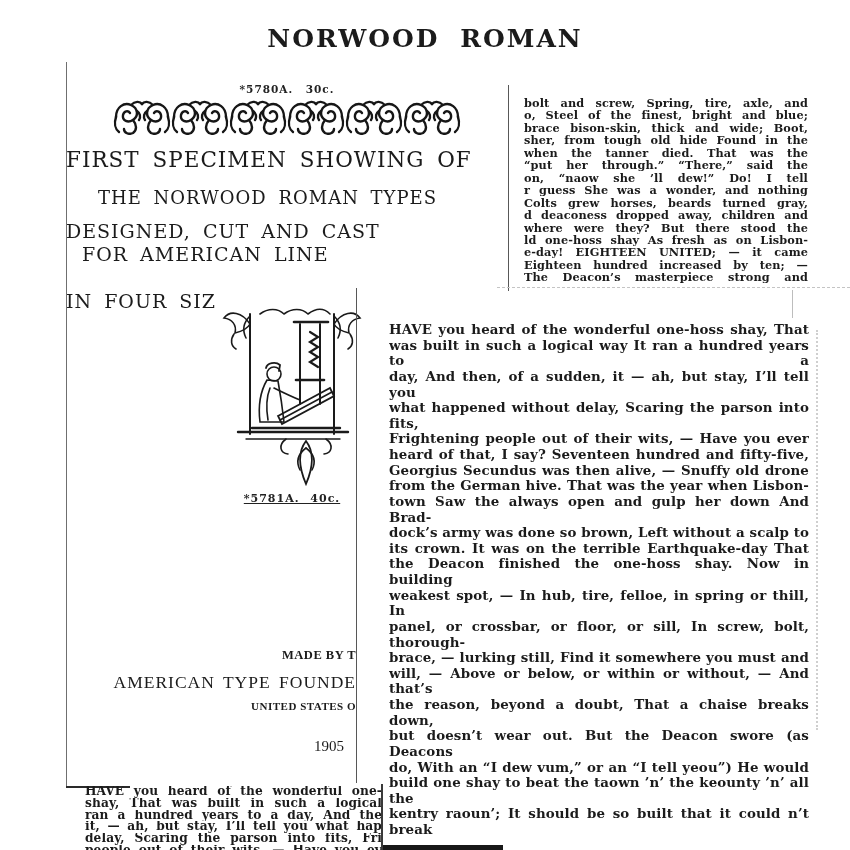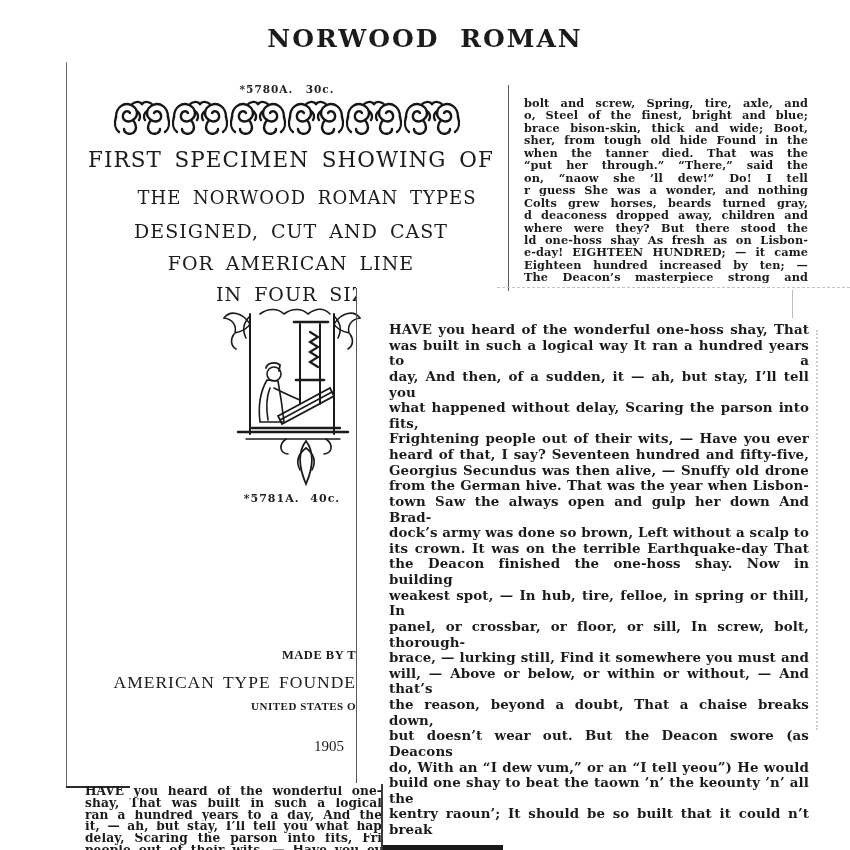--- a/index.html
+++ b/index.html
@@ -27,32 +27,32 @@
   #edge-dotted-v{left:816px;top:330px;height:400px;border-left:2px dotted #cfcfcf;}
   #edge-left-bottom{left:66px;top:786px;width:64px;border-top:2px solid #2a2a2a;}
   #headline-clip-patch{left:356px;top:283px;width:130px;height:32px;background:#fff;}
 
   
   #catalog-label-top{
     left:137px;top:83px;width:300px;text-align:center;
     font-size:10.5px;font-weight:700;letter-spacing:1px;word-spacing:8px;color:#222;
   }
   #ornament-band{left:113px;top:99px;}
-  #headline{left:66px;top:147px;width:450px;text-align:center;}
+  #headline{left:66px;top:147px;width:450px;text-align:left;}
   #headline .tline{white-space:nowrap;}
   #headline .tline:nth-child(1){font-size:21.5px;line-height:26px;letter-spacing:1px;word-spacing:5px;margin-bottom:12px;}
   #headline .tline:nth-child(2){font-size:18px;line-height:26px;letter-spacing:1px;word-spacing:5px;margin-bottom:9px;padding-left:32px;}
-  #headline .tline:nth-child(3){font-size:19px;line-height:23px;letter-spacing:1px;word-spacing:5px;margin-bottom:9px;}
-  #headline .tline:nth-child(4){font-size:19px;line-height:23px;letter-spacing:1px;word-spacing:5px;margin-bottom:8px;}
+  #headline .tline:nth-child(3){font-size:19px;line-height:23px;letter-spacing:1px;word-spacing:5px;}
+  #headline .tline:nth-child(4){font-size:19px;line-height:23px;letter-spacing:1px;word-spacing:5px;margin-bottom:24px;padding-left:16px;}
   #headline .tline:nth-child(5){font-size:19px;line-height:23px;letter-spacing:1px;word-spacing:5px;}
 
   #woodcut{left:222px;top:308px;}
   #catalog-label-illustration{
     left:192px;top:492px;width:200px;text-align:center;
-    font-size:11px;font-weight:700;letter-spacing:1px;word-spacing:6px;color:#222;
+    font-size:11px;font-weight:700;letter-spacing:1px;word-spacing:6px;color:#222;text-decoration:underline;
   }
 
   #imprint{left:100px;top:648px;width:256px;text-align:right;font-family:Liberation Serif, serif;}
   #imprint-made-by{font-size:12.5px;font-weight:700;letter-spacing:.5px;line-height:14px;margin-bottom:10px;}
   #imprint-foundry{font-size:17.5px;font-weight:400;letter-spacing:1px;word-spacing:3px;line-height:20px;margin-bottom:8px;}
   #imprint-country{font-size:11px;font-weight:700;letter-spacing:.5px;line-height:13px;margin-bottom:25px;}
   #imprint-year{font-size:15px;font-weight:400;line-height:17px;padding-right:12px;}
 
   
   .jcol .tline{
@@ -180,21 +180,21 @@
       <div class="tline">brace bison-skin, thick and wide; Boot,</div>
       <div class="tline">sher, from tough old hide Found in the</div>
       <div class="tline">when the tanner died. That was the</div>
       <div class="tline">“put her through.” “There,” said the</div>
       <div class="tline">on, “naow she ’ll dew!” Do! I tell</div>
       <div class="tline">r guess She was a wonder, and nothing</div>
       <div class="tline">Colts grew horses, beards turned gray,</div>
       <div class="tline">d deaconess dropped away, children and</div>
       <div class="tline">where were they? But there stood the</div>
       <div class="tline">ld one-hoss shay As fresh as on Lisbon-</div>
-      <div class="tline">e-day! EIGHTEEN HUNDRED; — it came</div>
+      <div class="tline">e-day! EIGHTEEN UNITED; — it came</div>
       <div class="tline">Eighteen hundred increased by ten; —</div>
       <div class="tline">The Deacon’s masterpiece strong and</div>
     </div>
 
   <div id="col-main" class="abs jcol">
       <div class="tline">HAVE you heard of the wonderful one-hoss shay, That</div>
       <div class="tline">was built in such a logical way It ran a hundred years to a</div>
       <div class="tline">day, And then, of a sudden, it — ah, but stay, I’ll tell you</div>
       <div class="tline">what happened without delay, Scaring the parson into fits,</div>
       <div class="tline">Frightening people out of their wits, — Have you ever</div>

